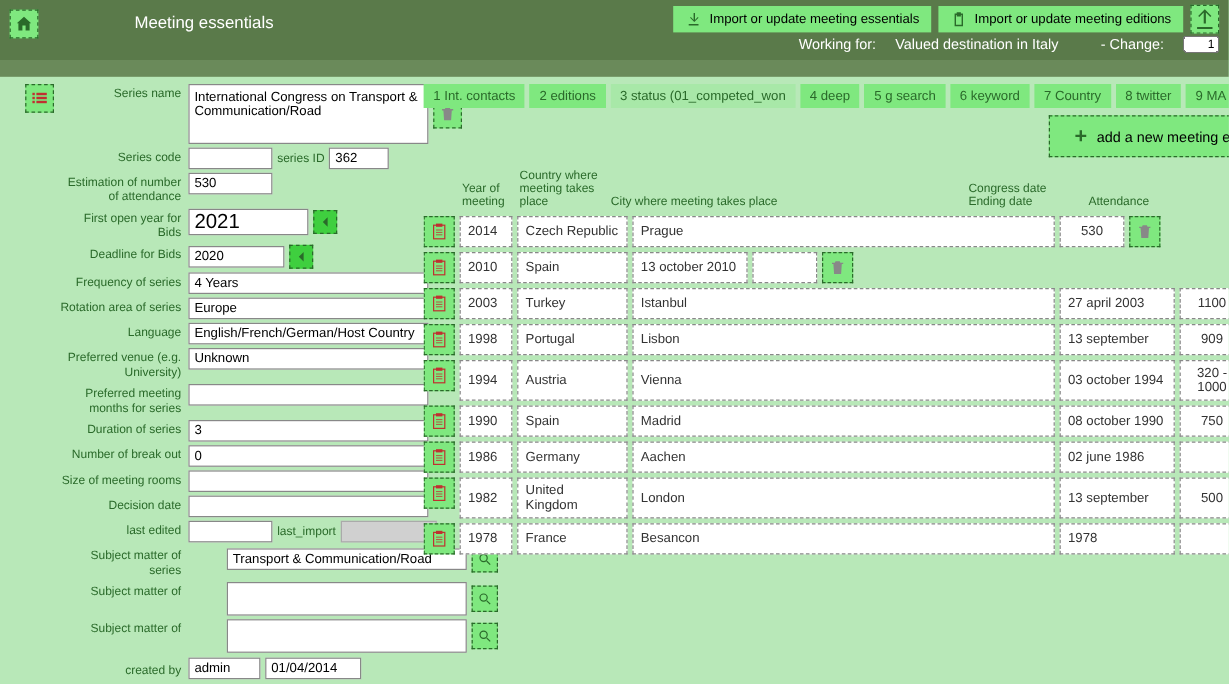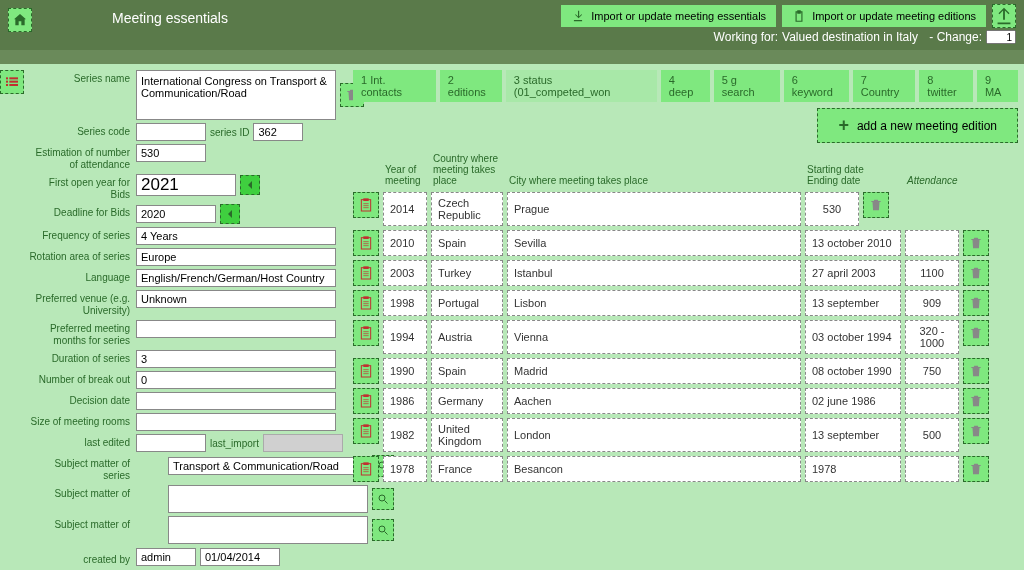--- a/index.html
+++ b/index.html
@@ -6,28 +6,28 @@
 body { background: #b8e8b8; width: 1024px; height: 570px; overflow: hidden; font-size: 11px; color: #333; }
 
 .topbar { background: #5a7a4a; height: 50px; display: flex; align-items: flex-start; padding: 4px 8px; position: relative; }
 .home-btn { width: 24px; height: 24px; background: #7fe87f; border: 1px dashed #2a6a2a; display: flex; align-items: center; justify-content: center; margin-top: 4px; }
 .home-btn svg { width: 16px; height: 16px; fill: #2a6a2a; }
 .title { color: #fff; font-size: 14px; margin-left: 80px; margin-top: 6px; }
 .top-buttons { position: absolute; right: 8px; top: 4px; display: flex; gap: 6px; align-items: center; }
 .top-btn { background: #7fe87f; border: none; padding: 4px 10px; font-size: 11px; display: flex; align-items: center; gap: 6px; cursor: pointer; }
 .top-btn svg { width: 14px; height: 14px; fill: #2a6a2a; }
 .upload-btn { width: 24px; height: 24px; background: #7fe87f; border: 1px dashed #2a6a2a; display: flex; align-items: center; justify-content: center; }
-.working-for { position: absolute; right: 8px; top: 30px; color: #fff; font-size: 12px; display: flex; align-items: flex-end; gap: 4px; }
+.working-for { position: absolute; right: 8px; top: 30px; color: #fff; font-size: 12px; display: flex; align-items: flex-end; gap: 16px; }
 .working-for input { width: 30px; height: 14px; text-align: right; font-size: 10px; padding: 0 2px; }
 
 .subbar { background: #6a8a5a; height: 14px; }
 
 .main { display: flex; height: calc(100% - 64px); }
 
-.left { width: 343px; padding: 6px 0; display: flex; gap: 4px; }
+.left { width: 343px; padding: 6px 21px; display: flex; gap: 4px; }
 .left-icon-col { width: 28px; }
 .list-btn { width: 24px; height: 24px; background: #7fe87f; border: 1px dashed #2a6a2a; display: flex; align-items: center; justify-content: center; }
 .list-btn svg { width: 16px; height: 16px; }
 .left-form { flex: 1; }
 .form-row { display: flex; align-items: flex-start; margin-bottom: 3px; }
 .form-label { width: 108px; text-align: right; padding-right: 6px; color: #2a6a2a; font-size: 10px; line-height: 1.2; padding-top: 3px; }
 .form-ctrl { flex: 1; display: flex; gap: 4px; align-items: center; }
 .series-name-area { width: 200px; height: 50px; border: 1px solid #888; background: #fff; padding: 4px; font-size: 11px; resize: none; }
 .txt { border: 1px solid #888; background: #fff; padding: 2px 4px; font-size: 11px; height: 18px; }
 .txt-sm { width: 70px; }
@@ -57,29 +57,29 @@
 .col-icon { width: 26px; }
 .col-year { width: 44px; }
 .col-country { width: 72px; }
 .col-city { width: 294px; }
 .col-start { width: 96px; }
 .col-att { width: 54px; }
 .col-del { width: 26px; }
 
 .hdr { padding: 2px; line-height: 1.1; }
 .hdr-start { text-align: left; }
-.hdr-att { text-align: right; font-style: italic; }
+.hdr-att { text-align: right; }
 
 .table-row { display: flex; gap: 4px; margin-bottom: 4px; align-items: stretch; }
 .row-icon { width: 26px; height: 26px; background: #7fe87f; border: 1px dashed #2a6a2a; display: flex; align-items: center; justify-content: center; }
 .row-icon svg { width: 16px; height: 16px; }
 .cell { background: #fff; border: 1px dashed #888; padding: 4px 6px; font-size: 11px; display: flex; align-items: center; }
 .cell-year { width: 44px; }
-.cell-country { width: 72px; }
-.cell-city { width: 294px; }
+.cell-country { width: 92px; }
+.cell-city { width: 352px; }
 .cell-start { width: 96px; }
 .cell-att { width: 54px; text-align: center; justify-content: center; }
 .row-del { width: 26px; height: 26px; background: #7fe87f; border: 1px dashed #2a6a2a; display: flex; align-items: center; justify-content: center; cursor: pointer; }
 .row-del svg { width: 14px; height: 14px; fill: #888; }
 
 .bottom-row { display: flex; align-items: flex-end; margin-top: 4px; }
 </style>
 </head>
 <body>
 
@@ -217,27 +217,27 @@
             <input class="txt txt-md" value="3" style="">
           </div>
       </div>
       <div class="form-row">
         <div class="form-label">Number of break out</div>
         <div class="form-ctrl">
             <input class="txt txt-md" value="0" style="">
           </div>
       </div>
       <div class="form-row">
+        <div class="form-label">Size of meeting rooms</div>
+        <div class="form-ctrl">
+            <input class="txt txt-md" value="" style="">
+          </div>
+      </div>
+      <div class="form-row">
         <div class="form-label">Decision date</div>
-        <div class="form-ctrl">
-            <input class="txt txt-md" value="" style="">
-          </div>
-      </div>
-      <div class="form-row">
-        <div class="form-label">Size of meeting rooms</div>
         <div class="form-ctrl">
             <input class="txt txt-md" value="" style="">
           </div>
       </div>
       <div class="form-row">
         <div class="form-label">last edited</div>
         <div class="form-ctrl">
           <input class="txt txt-sm" value="" style="">
           <span class="last-import-lbl">last_import</span>
           <div class="gray-box"></div>
@@ -306,21 +306,21 @@
         <span class="plus">+</span>
         <span>add a new meeting edition</span>
       </button>
     </div>
     <div class="table-header">
       <div class="col-icon"></div>
       <div class="hdr col-year">Year of meeting</div>
       <div class="hdr col-country">Country where meeting takes place</div>
       <div class="hdr col-city">City where meeting takes place</div>
       <div class="hdr col-start hdr-start">
-        <div>Starting date</div>
+        <div>Congress date</div>
         <div>Ending date</div>
       </div>
       <div class="hdr col-att hdr-att">Attendance</div>
       <div class="col-del"></div>
     </div>
     <div class="table-wrap" id="table-body">
         <div class="table-row">
           <div class="row-icon">
             <svg viewBox="0 0 24 24">
               <rect x="5" y="4" width="14" height="17" fill="none" stroke="#c03030" stroke-width="1.5"></rect>
@@ -345,21 +345,20 @@
             <svg viewBox="0 0 24 24">
               <rect x="5" y="4" width="14" height="17" fill="none" stroke="#c03030" stroke-width="1.5"></rect>
               <rect x="8" y="2" width="8" height="4" fill="#c03030"></rect>
               <line x1="8" y1="10" x2="16" y2="10" stroke="#c03030"></line>
               <line x1="8" y1="13" x2="16" y2="13" stroke="#c03030"></line>
               <line x1="8" y1="16" x2="16" y2="16" stroke="#c03030"></line>
             </svg>
           </div>
           <div class="cell cell-year">2010</div>
           <div class="cell cell-country">Spain</div>
-          <div class="cell cell-city">Sevilla</div>
           <div class="cell cell-start">13 october 2010</div>
           <div class="cell cell-att"></div>
           <div class="row-del">
             <svg viewBox="0 0 24 24">
               <path d="M6 7h12l-1 14H7L6 7zm3-4h6l1 2h4v2H4V5h4l1-2z"></path>
             </svg>
           </div>
         </div>
         <div class="table-row">
           <div class="row-icon">

